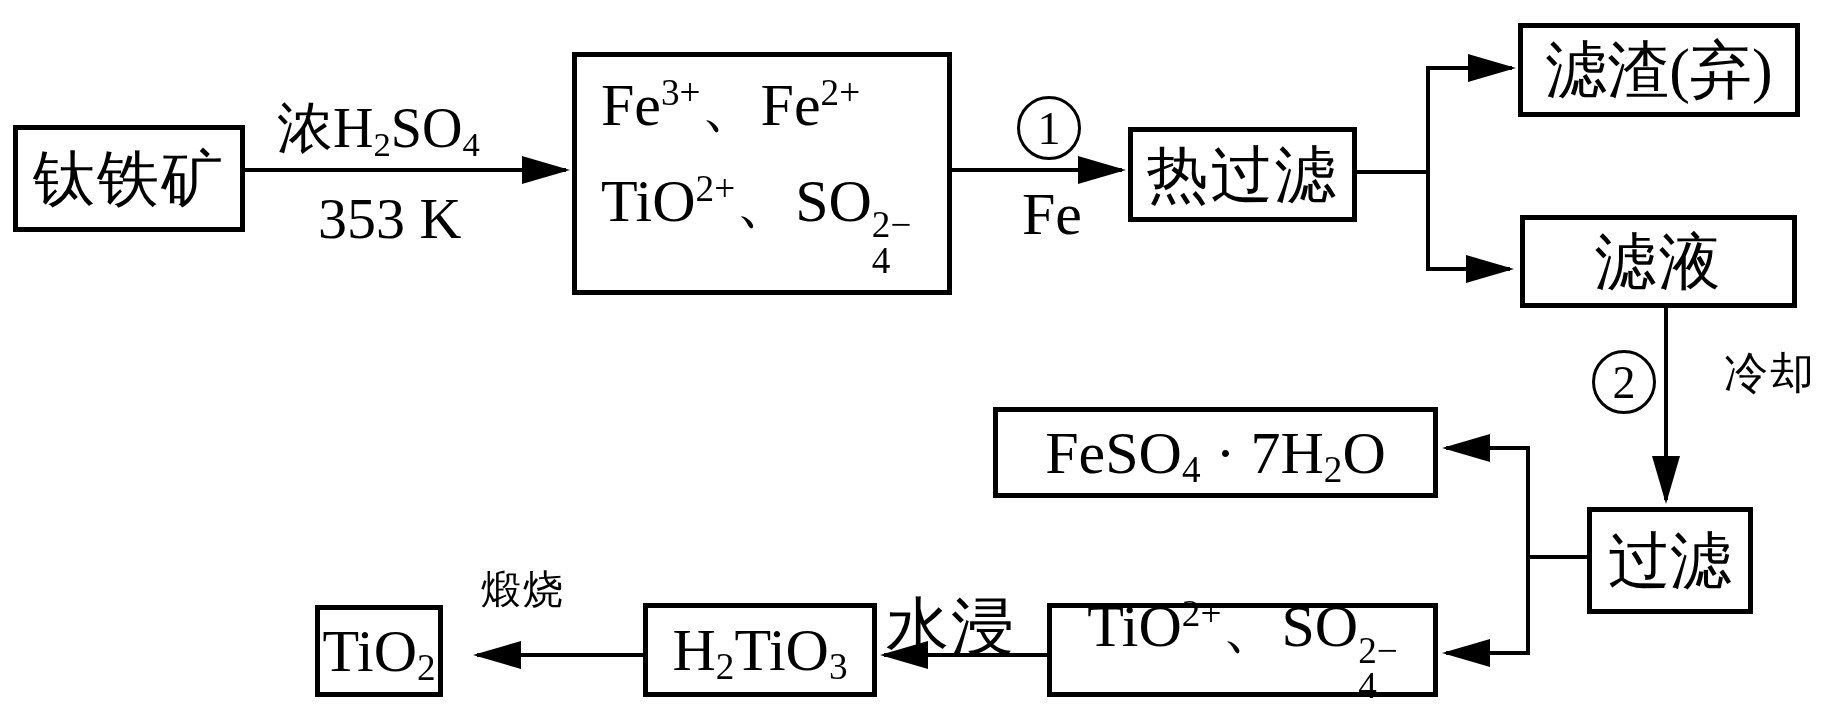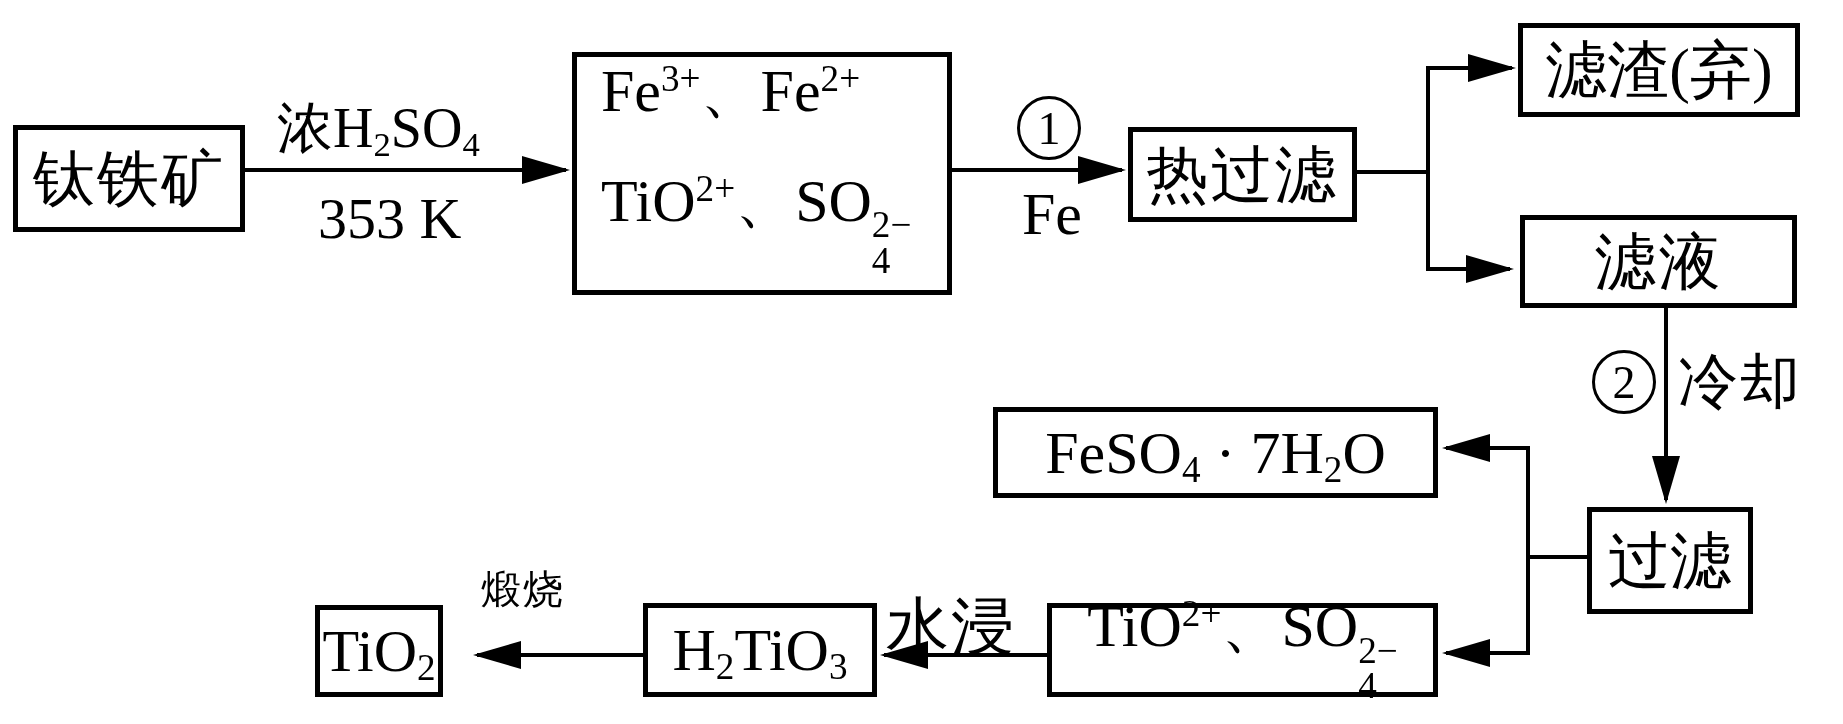--- a/index.html
+++ b/index.html
@@ -27,21 +27,21 @@
   sub{vertical-align:-0.25em;}
   .stk{
     display:inline-flex;flex-direction:column;
     font-size:62%;line-height:0.95;
     vertical-align:-0.45em;text-align:left;
   }
   .lbl{position:absolute;line-height:1;white-space:nowrap;}
   .mix{
     flex-direction:column;align-items:flex-start;
     justify-content:space-between;
-    padding:4px 0 12px 24px;
+    padding:18px 0 12px 24px;
   }
   .badge{
     position:absolute;width:58px;height:58px;
     border:3px solid #000;border-radius:50%;
     display:flex;align-items:center;justify-content:center;
     font-size:46px;background:#fff;
   }
 </style>
 </head>
 <body>
@@ -123,19 +123,19 @@
   <div class="badge" style="left:1017px;top:96px">
     <span>1</span>
   </div>
 
   <div class="lbl" style="left:1022px;top:184px;font-size:60px">Fe</div>
 
   <div class="badge" style="left:1592px;top:350px">
     <span>2</span>
   </div>
 
-  <div class="lbl cjk" style="left:1678px;top:352px;font-size:60px">冷却</div>
+  <div class="lbl cjk" style="left:1724px;top:352px;font-size:44px">冷却</div>
 
   <div class="lbl cjk" style="left:886px;top:596px;font-size:63px">水浸</div>
 
   <div class="lbl cjk" style="left:481px;top:570px;font-size:40px">煅烧</div>
 
 </div>
 
 </body></html>

